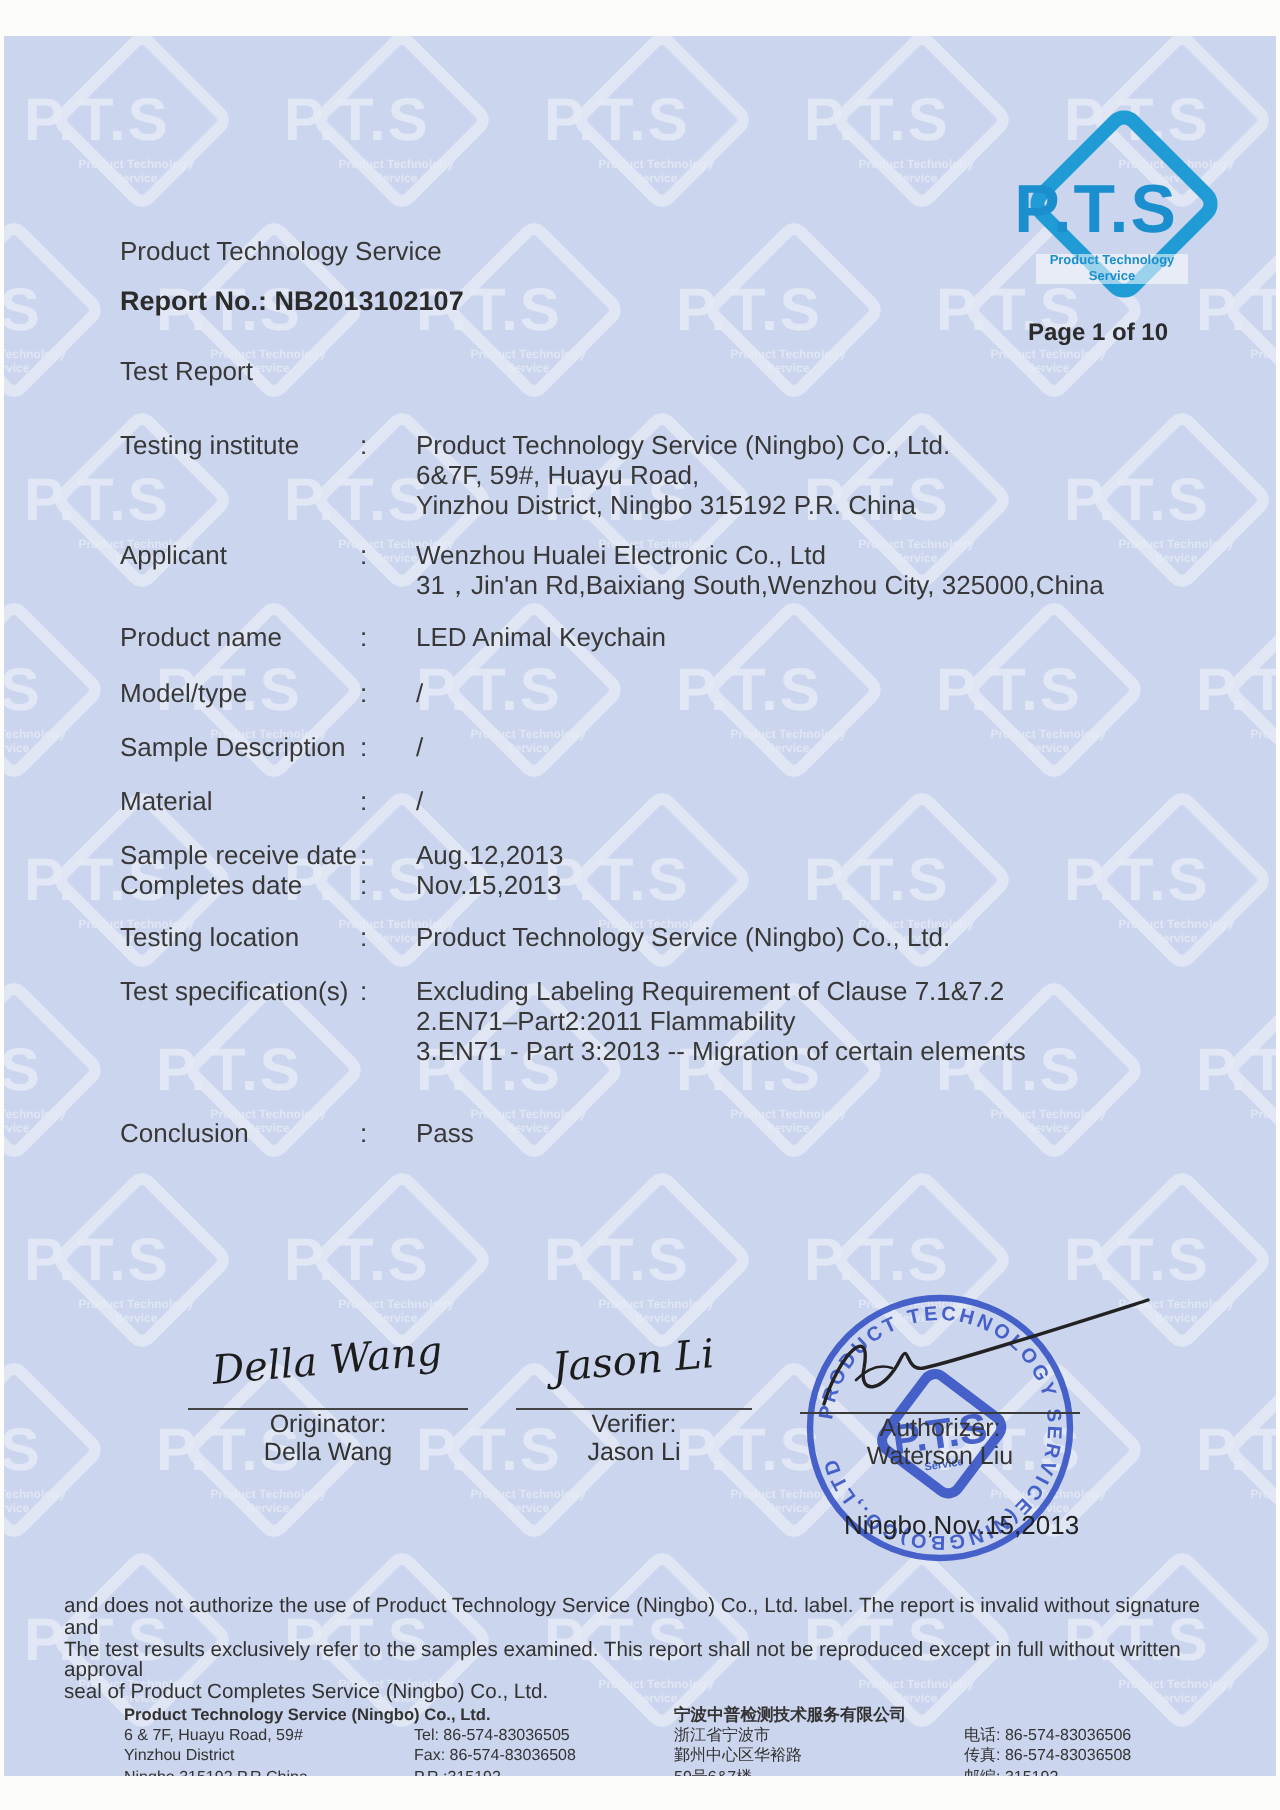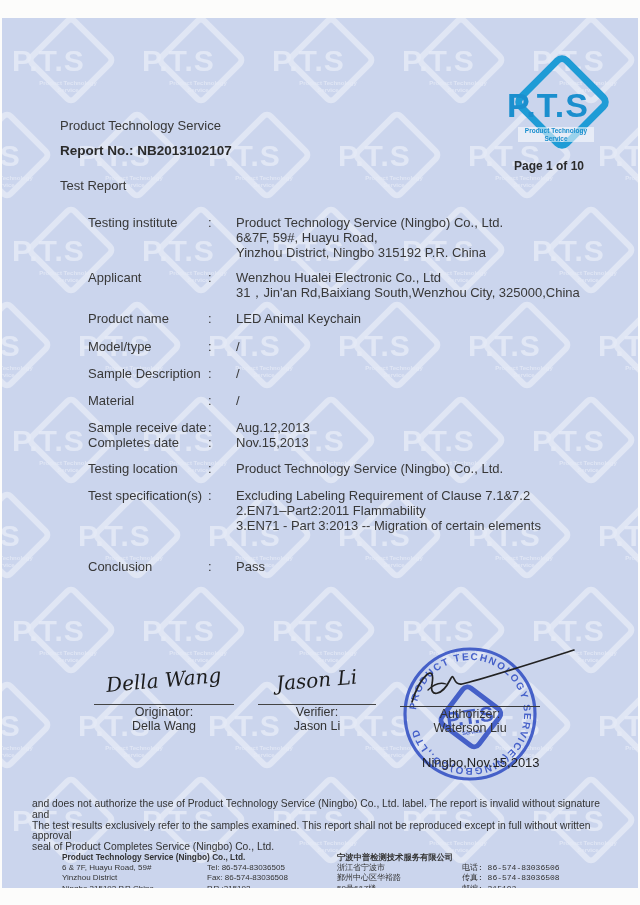--- a/index.html
+++ b/index.html
@@ -23,21 +23,21 @@
   
   .logo{position:absolute;left:492px;top:46px;width:122px;height:96px;}
   .logo-d{position:absolute;left:32px;top:2px;width:58px;height:58px;
           border:7px solid #1f9cd6;border-radius:10px;transform:rotate(45deg);}
   .logo-t{position:absolute;left:2px;top:22px;width:104px;text-align:center;
           font-size:34px;font-weight:bold;color:#1b8fce;letter-spacing:1px;}
   .logo-sub{position:absolute;left:24px;top:63px;width:76px;font-size:6.5px;line-height:7.5px;
             font-weight:bold;color:#1b8fce;text-align:center;background:rgba(255,255,255,.55);}
   
   .row{position:absolute;left:58px;width:540px;font-size:13px;line-height:15px;}
-  .lbl{display:inline-block;width:120px;vertical-align:top;margin-left:28px;}
+  .lbl{display:inline-block;width:120px;vertical-align:top;}
   .sep{display:inline-block;width:28px;vertical-align:top;text-align:left;}
   .val{display:inline-block;vertical-align:top;max-width:380px;}
   
   .sigcol{position:absolute;text-align:center;}
   .sig{font-family:"DejaVu Serif",serif;font-style:italic;font-size:20px;color:#1c1c1c;
        transform:rotate(-5deg);white-space:nowrap;height:34px;}
   .sigline{border-top:1.2px solid #444;margin-top:2px;}
   .role,.sname{font-size:12.5px;line-height:14px;color:#333;}
   .place-date{position:absolute;left:420px;top:737px;font-size:13px;color:#222;}
   .stamp-svg{position:absolute;left:398px;top:626px;opacity:.88;}
@@ -436,19 +436,19 @@
   </div>
 
   <div class="fcol" style="left:335px;top:834px;">
     <div class="co">宁波中普检测技术服务有限公司</div>
     <div>浙江省宁波市</div>
     <div>鄞州中心区华裕路</div>
     <div>59号6&amp;7楼</div>
 
   </div>
 
-  <div class="fcol" style="left:460px;top:844.5px;font-family:Liberation Mono, monospace;">
+  <div class="fcol" style="left:480px;top:844.5px;">
     <div>电话: 86-574-83036506</div>
     <div>传真: 86-574-83036508</div>
     <div>邮编: 315192</div>
 
   </div>
 </div>
 
 </body></html>

